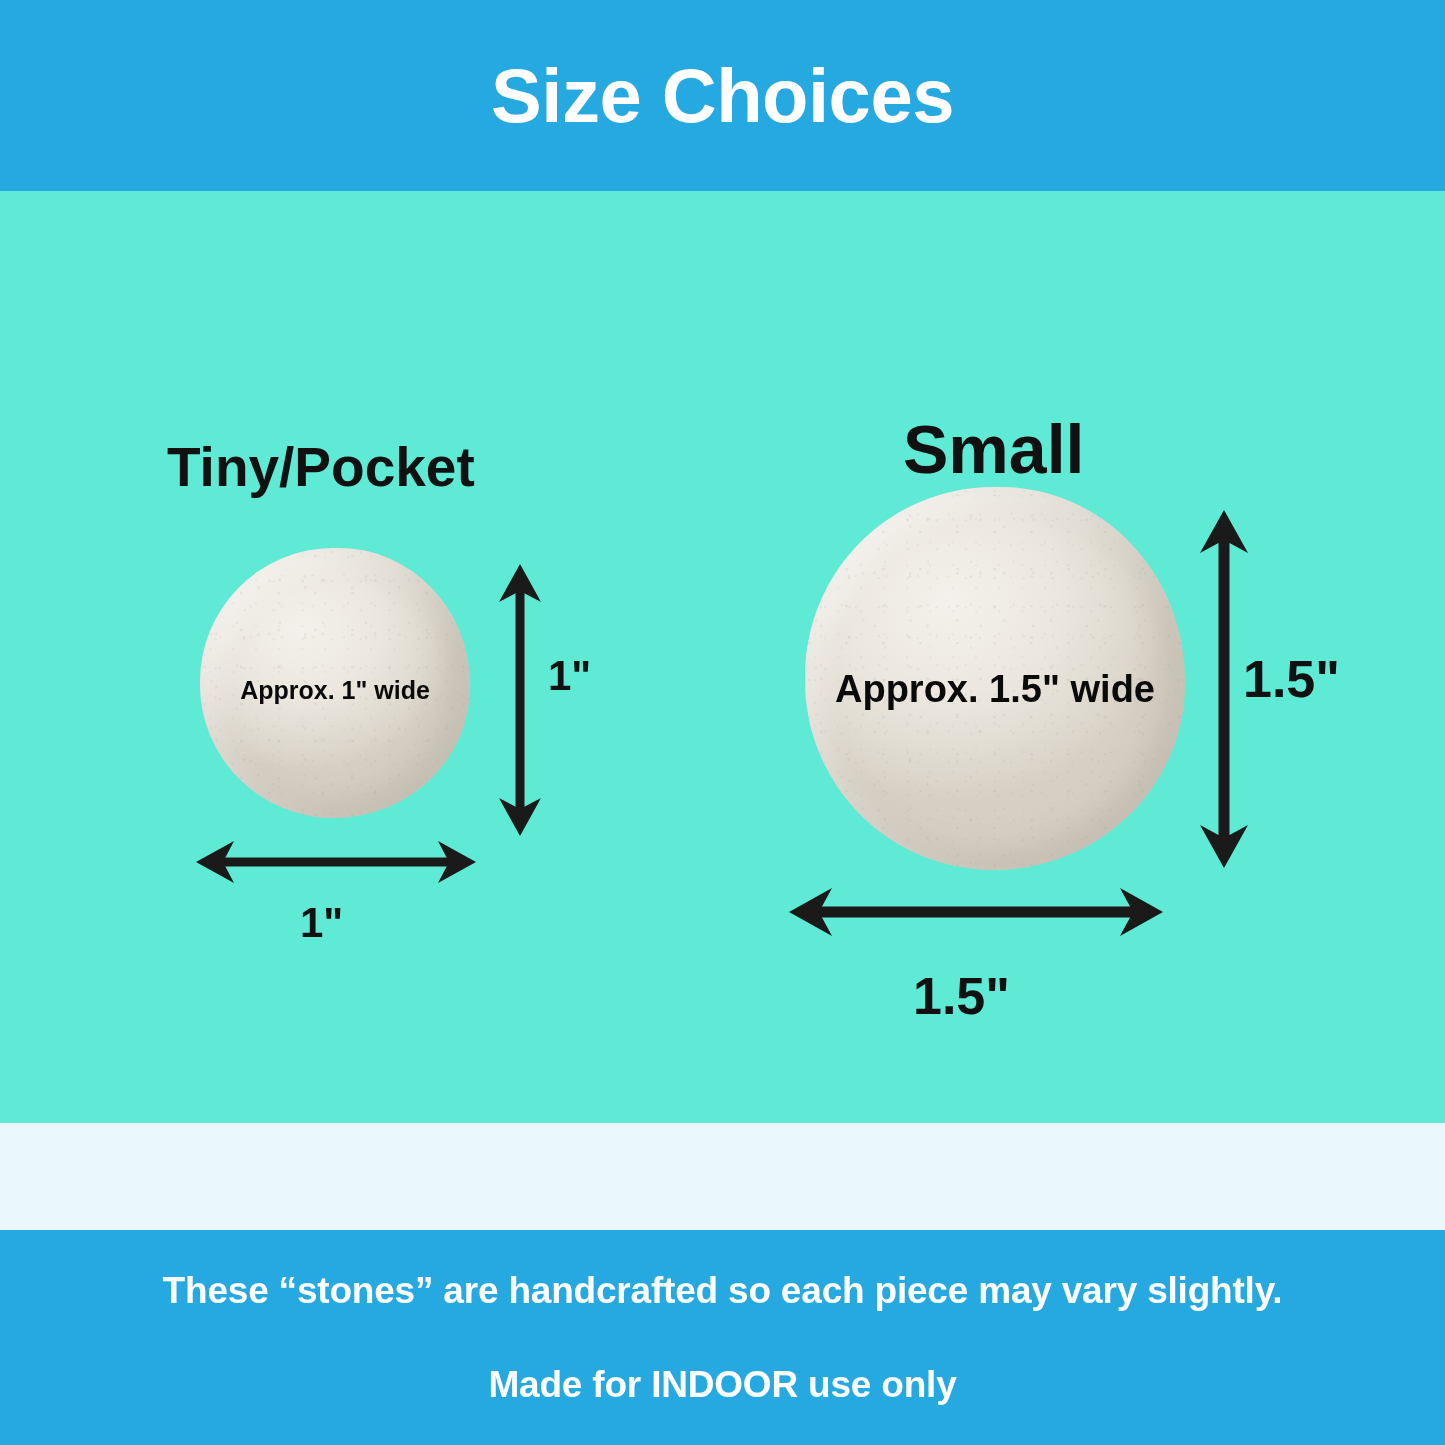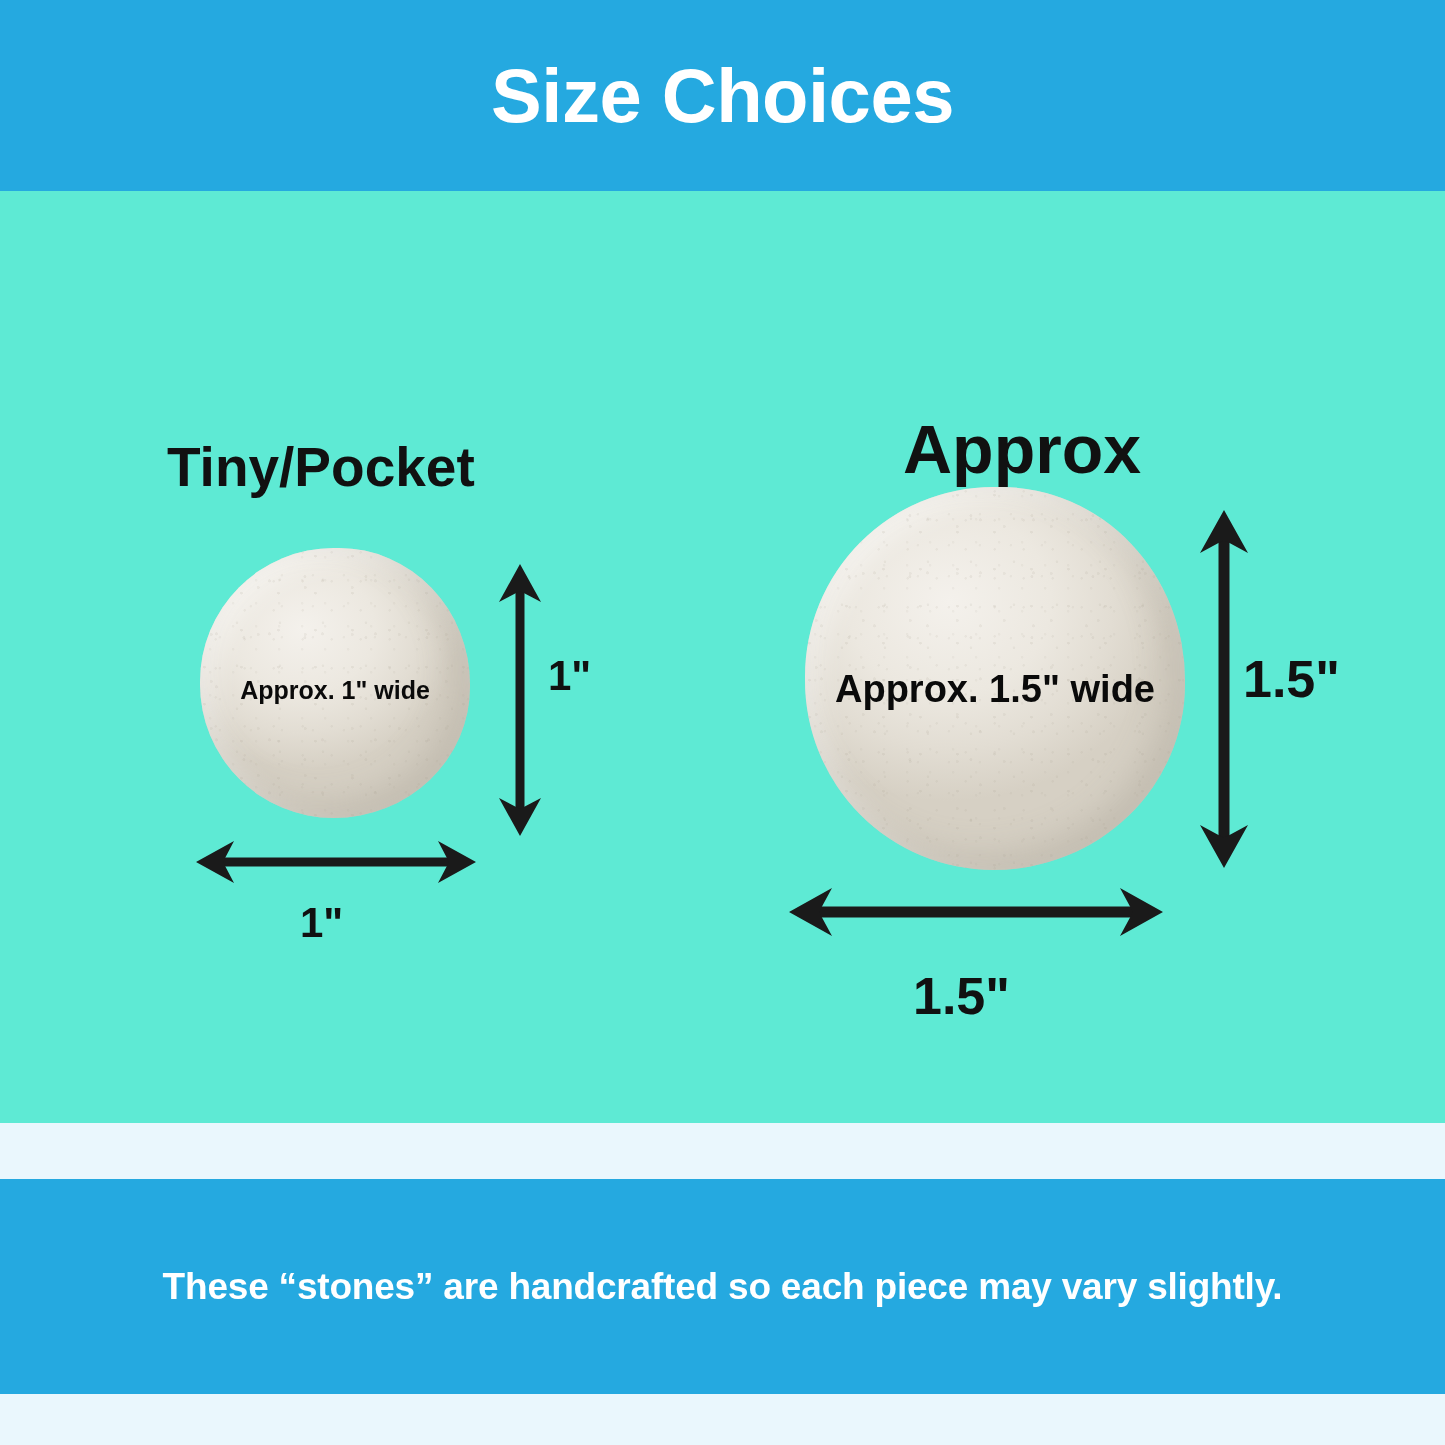--- a/index.html
+++ b/index.html
@@ -32,21 +32,21 @@
     align-items: center;
     justify-content: center;
     flex-direction: column;
     box-sizing: border-box;
   }
   .banner-top {
     top: 0;
     height: 191px;
   }
   .banner-bottom {
-    top: 1179px;
+    top: 1230px;
     height: 215px;
     gap: 40px;
   }
   .banner-title {
     color: #ffffff;
     font-size: 76px;
     font-weight: bold;
     letter-spacing: -0.5px;
     line-height: 1;
     margin: 0;
@@ -187,21 +187,21 @@
   </svg>
   <span class="dim-label lbl-tiny-v">1"</span>
 
   <svg class="dim-arrow" style="left:192px; top:838px;" width="288" height="48" viewBox="0 0 288 48">
     <line x1="28" y1="24" x2="260" y2="24" stroke="#1a1a1a" stroke-width="9" stroke-linecap="butt"></line>
     <path d="M4 24 L42 3 L31 24 L42 45 Z" fill="#1a1a1a"></path>
     <path d="M284 24 L246 3 L257 24 L246 45 Z" fill="#1a1a1a"></path>
   </svg>
   <span class="dim-label lbl-tiny-h">1"</span>
 
-  <h2 class="size-heading heading-small">Approx</h2>
+  <h2 class="size-heading heading-small">Small</h2>
 
   <div class="stone stone-small">
     <div class="stone-body"></div>
     <div class="stone-grain"></div>
     <span class="stone-label">Approx. 1.5" wide</span>
   </div>
 
   <svg class="dim-arrow" style="left:1196px; top:505px;" width="56" height="368" viewBox="0 0 56 368">
     <line x1="28" y1="34" x2="28" y2="334" stroke="#1a1a1a" stroke-width="11" stroke-linecap="butt"></line>
     <path d="M28 5 L52 48 L28 35 L4 48 Z" fill="#1a1a1a"></path>
@@ -211,15 +211,16 @@
 
   <svg class="dim-arrow" style="left:784px; top:884px;" width="384" height="56" viewBox="0 0 384 56">
     <line x1="34" y1="28" x2="350" y2="28" stroke="#1a1a1a" stroke-width="11" stroke-linecap="butt"></line>
     <path d="M5 28 L48 4 L35 28 L48 52 Z" fill="#1a1a1a"></path>
     <path d="M379 28 L336 4 L349 28 L336 52 Z" fill="#1a1a1a"></path>
   </svg>
   <span class="dim-label lbl-small-h">1.5"</span>
 
   <div class="banner banner-bottom">
     <p class="footer-line">These “stones” are handcrafted so each piece may vary slightly.</p>
+    <p class="footer-line">Made for INDOOR use only</p>
   </div>
 
 </div>
 
 </body></html>

